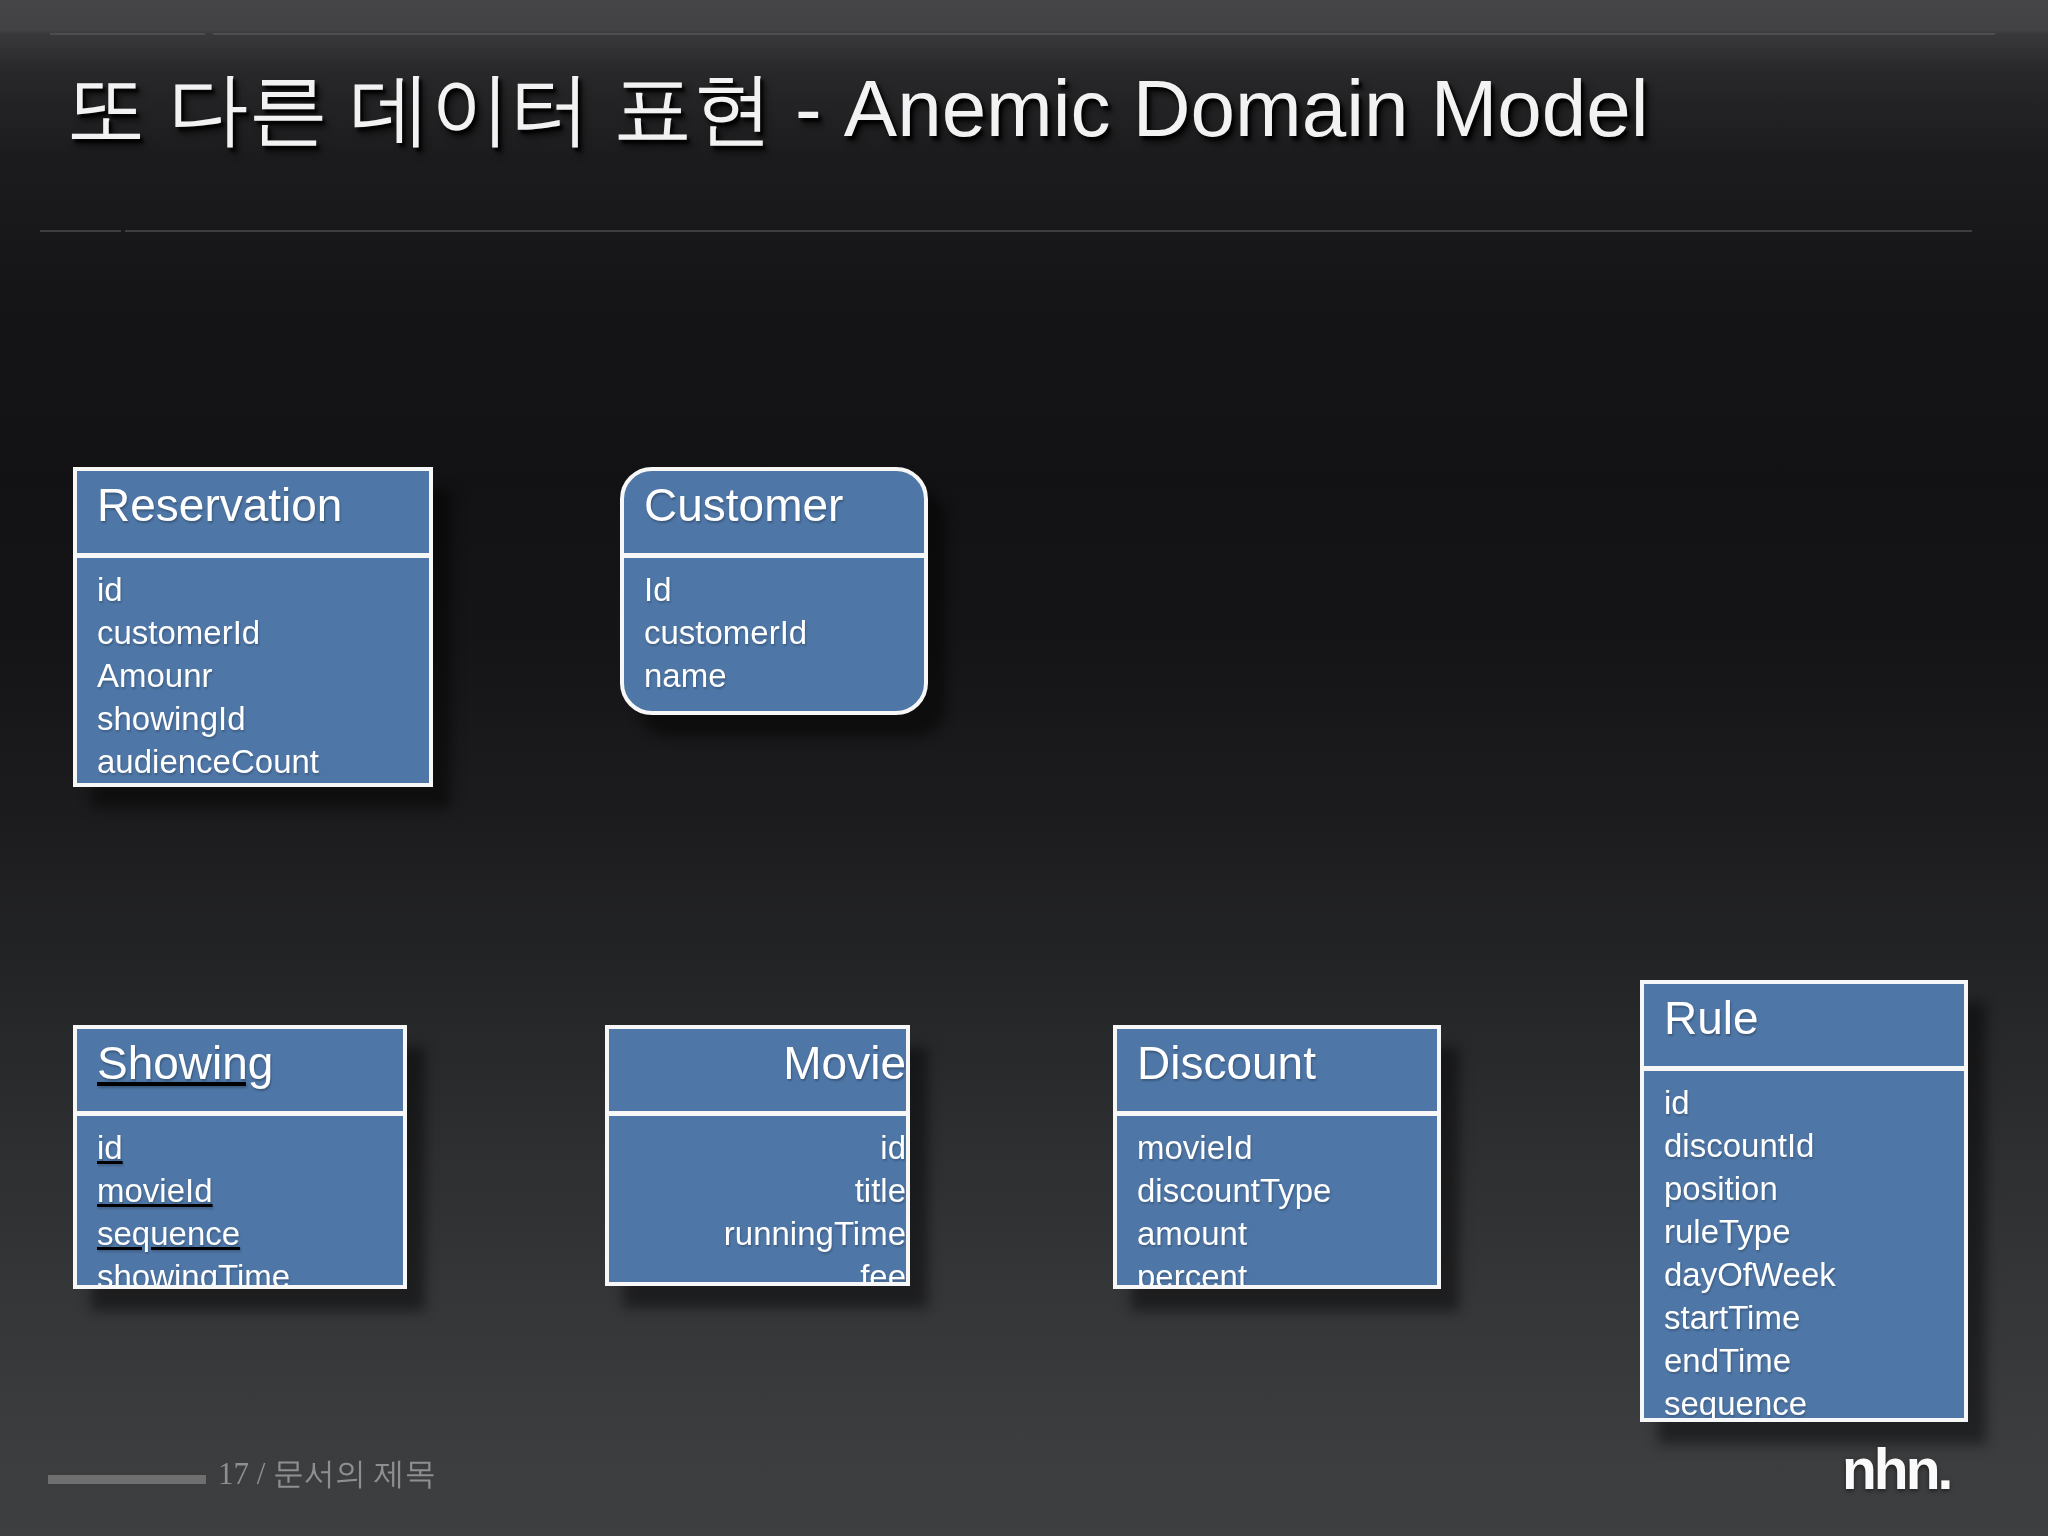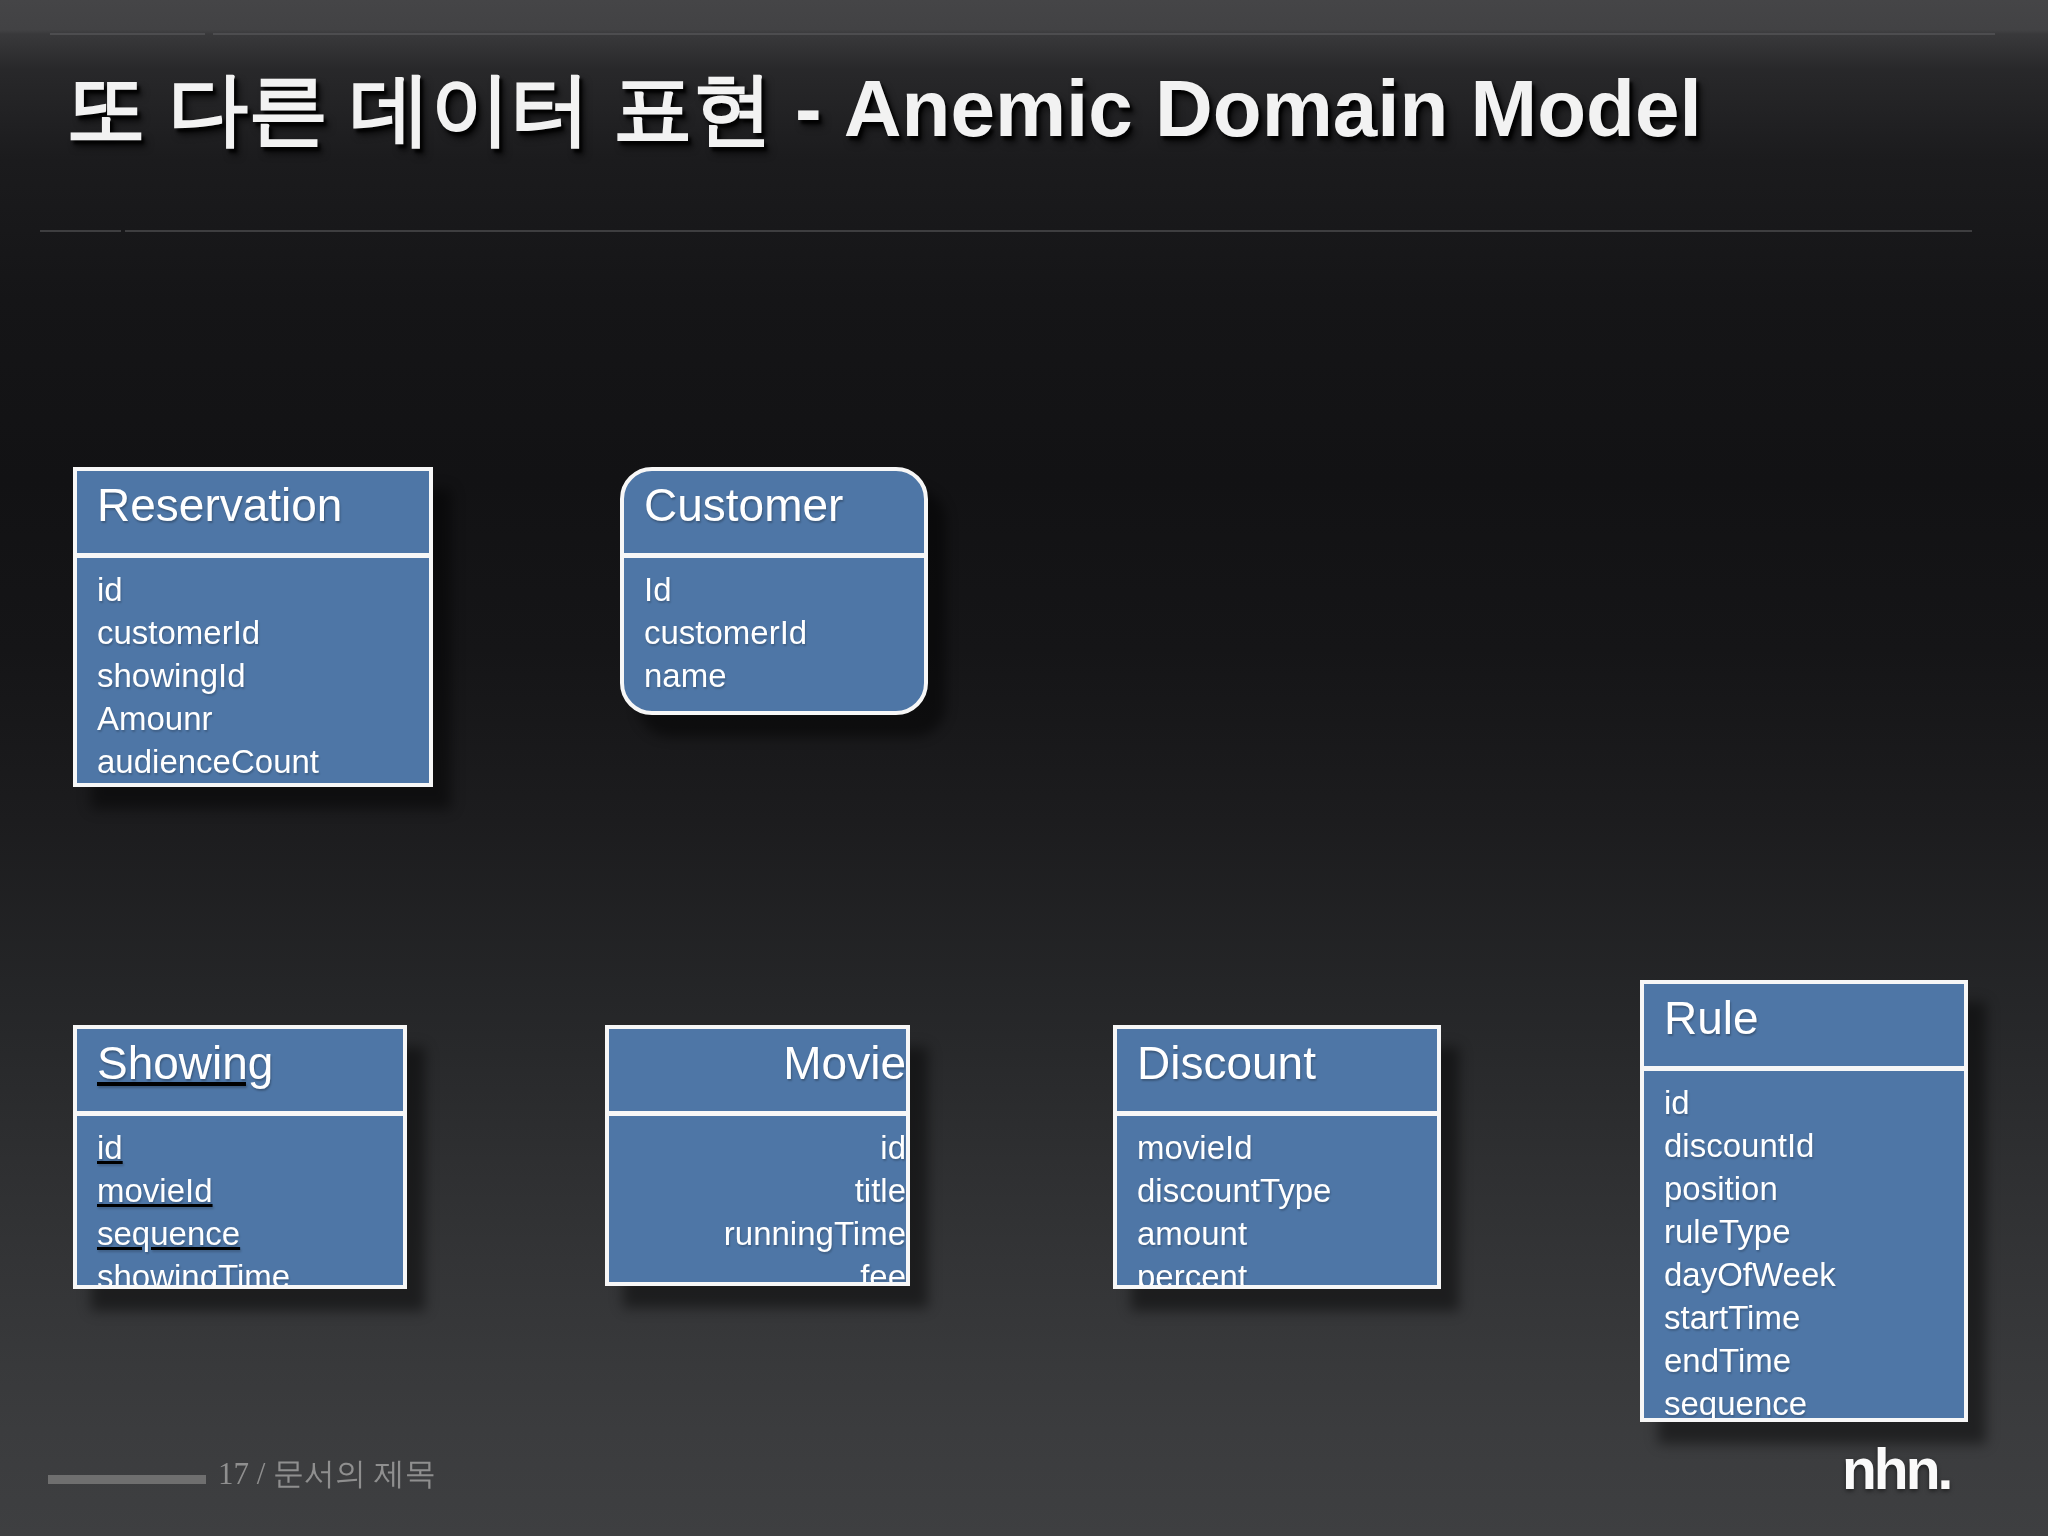--- a/index.html
+++ b/index.html
@@ -10,21 +10,21 @@
       #454547 0px, #424244 30px, #39393b 34px,
       #28282a 70px, #1b1b1d 160px, #151517 300px,
       #121214 480px, #151517 650px, #1c1c1e 820px,
       #252628 1000px, #2e2f31 1160px, #353638 1300px,
       #3b3c3e 1430px, #3e3f41 1536px);
   }
   .thin-line{position:absolute;height:2px;background:#515153;opacity:.85;}
   .thin-line.under-title{background:#454548;}
   .slide-title{
     position:absolute;left:66px;top:56px;width:1800px;
-    font-size:80px;font-weight:bold;color:#f2f2f2;letter-spacing:0px;
+    font-size:80px;font-weight:normal;color:#f2f2f2;letter-spacing:0px;
     text-shadow:3px 4px 3px rgba(0,0,0,.9), 5px 7px 7px rgba(0,0,0,.55);
     white-space:nowrap;
   }
   .entity{
     position:absolute;box-sizing:border-box;
     background:var(--entity-fill,#4e76a6);
     border:4px solid var(--entity-border,#f7f7f7);
     box-shadow:18px 22px 12px rgba(0,0,0,.45);
     overflow:hidden;
   }
@@ -73,22 +73,22 @@
 <div class="slide-title">또 다른 데이터 표현 - Anemic Domain Model</div>
 
 <div class="thin-line under-title" style="left:40px;top:230px;width:81px;"></div>
 <div class="thin-line under-title" style="left:125px;top:230px;width:1847px;"></div>
 
 <div class="entity e-reservation">
   <div class="entity-header">Reservation</div>
   <div class="entity-fields">
       <div>id</div>
       <div>customerId</div>
+      <div>Amounr</div>
       <div>showingId</div>
-      <div>Amounr</div>
       <div>audienceCount</div>
     </div>
 </div>
 
 <div class="entity e-customer">
   <div class="entity-header">Customer</div>
   <div class="entity-fields">
       <div>Id</div>
       <div>customerId</div>
       <div>name</div>

